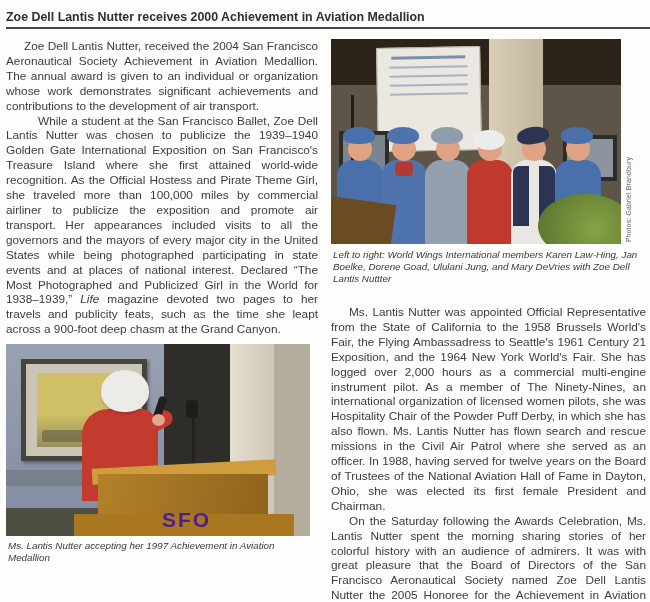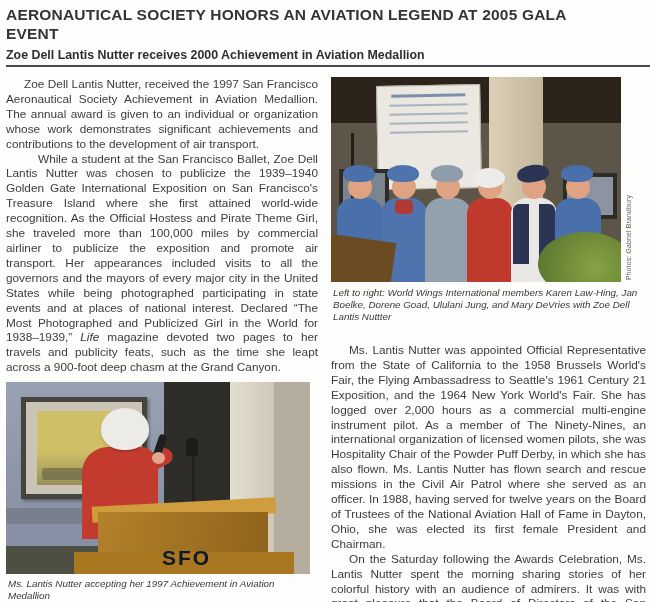--- a/index.html
+++ b/index.html
@@ -71,21 +71,21 @@
   .pl-stand  { position:absolute; left:186px; top:70px; width:3px; height:92px; background:#24221f; }
   .pl-standtop { position:absolute; left:180px; top:56px; width:12px; height:18px;
                border-radius:4px; background:#1c1c1c; }
   .pl-podiumtop { position:absolute; left:86px; top:120px; width:184px; height:16px;
                background:#cf9d3e; transform:rotate(-3deg); }
   .pl-podium { position:absolute; left:92px; top:130px; width:170px; height:62px;
                background:linear-gradient(100deg,#b3812b,#8e631c); }
   .pl-podiumbase { position:absolute; left:68px; top:170px; width:220px; height:22px;
                background:#a8771f; }
   .pl-sfo    { position:absolute; left:156px; top:164px; font-size:21px; font-weight:bold;
-               color:#0f172a; letter-spacing:2px; font-family:"Liberation Sans",sans-serif; }
+               color:#4c1d95; letter-spacing:2px; font-family:"Liberation Sans",sans-serif; }
 
   
   .photoR-wrap { position:relative; width:315px; }
   .photoR { position:relative; width:290px; height:205px; background:#5d5547; overflow:hidden; }
   .pr-top   { position:absolute; top:0; left:0; width:100%; height:46px; background:#2c241b; }
   .pr-poster{ position:absolute; left:46px; top:8px; width:102px; height:102px;
               background:#eae8e0; border:1px solid #b5b1a5; transform:rotate(-1deg); }
   .pr-phead { height:3px; background:#7c8faa; margin:8px 14px 4px 14px; }
   .pr-pline { height:2px; background:#a9b2c0; margin:7px 12px; }
   .pr-col   { position:absolute; left:158px; top:0; width:54px; height:100%;
@@ -128,29 +128,28 @@
   }
   .photoR-caption { margin-top:5px; width:312px; }
   .rtext { margin-top:20px; }
 </style>
 </head>
 <body>
 
 <div class="page">
 
   <div class="header">
-    <h1 class="title">AERONAUTICAL SOCIETY HONORS AN AVIATION LEGEND AT 2005 GALA EVENT</h1>
     <h2 class="subtitle">Zoe Dell Lantis Nutter receives 2000 Achievement in Aviation Medallion</h2>
     <div class="rule"></div>
   </div>
 
   <div class="cols">
 
     <div class="col">
-      <p class="body-p ind1">Zoe Dell Lantis Nutter, received the 1997 San Francisco Aeronautical Society Achievement in Aviation Medallion. The annual award is given to an individual or organization whose work demonstrates significant achievements and contributions to the development of air transport.</p>
+      <p class="body-p ind1">Zoe Dell Lantis Nutter, received the 2004 San Francisco Aeronautical Society Achievement in Aviation Medallion. The annual award is given to an individual or organization whose work demonstrates significant achievements and contributions to the development of air transport.</p>
       <p class="body-p ind2"><span>While a student at the San Francisco Ballet, Zoe Dell Lantis Nutter was chosen to publicize the 1939–1940 Golden Gate International Exposition on San Francisco's Treasure Island where she first attained world-wide recognition. As the Official Hostess and Pirate Theme Girl, she traveled more than 100,000 miles by commercial airliner to publicize the exposition and promote air transport. Her appearances included visits to all the governors and the mayors of every major city in the United States while being photographed participating in state events and at places of national interest. Declared “The Most Photographed and Publicized Girl in the World for 1938–1939,” </span><i>Life</i><span> magazine devoted two pages to her travels and publicity feats, such as the time she leapt across a 900-foot deep chasm at the Grand Canyon.</span></p>
 
       <div class="photoL-wrap">
         <div class="photoL">
           <div class="pl-wallL"></div>
           <div class="pl-frame">
             <div class="pl-art"></div>
             <div class="pl-artsmudge"></div>
           </div>
           <div class="pl-ledge"></div>

